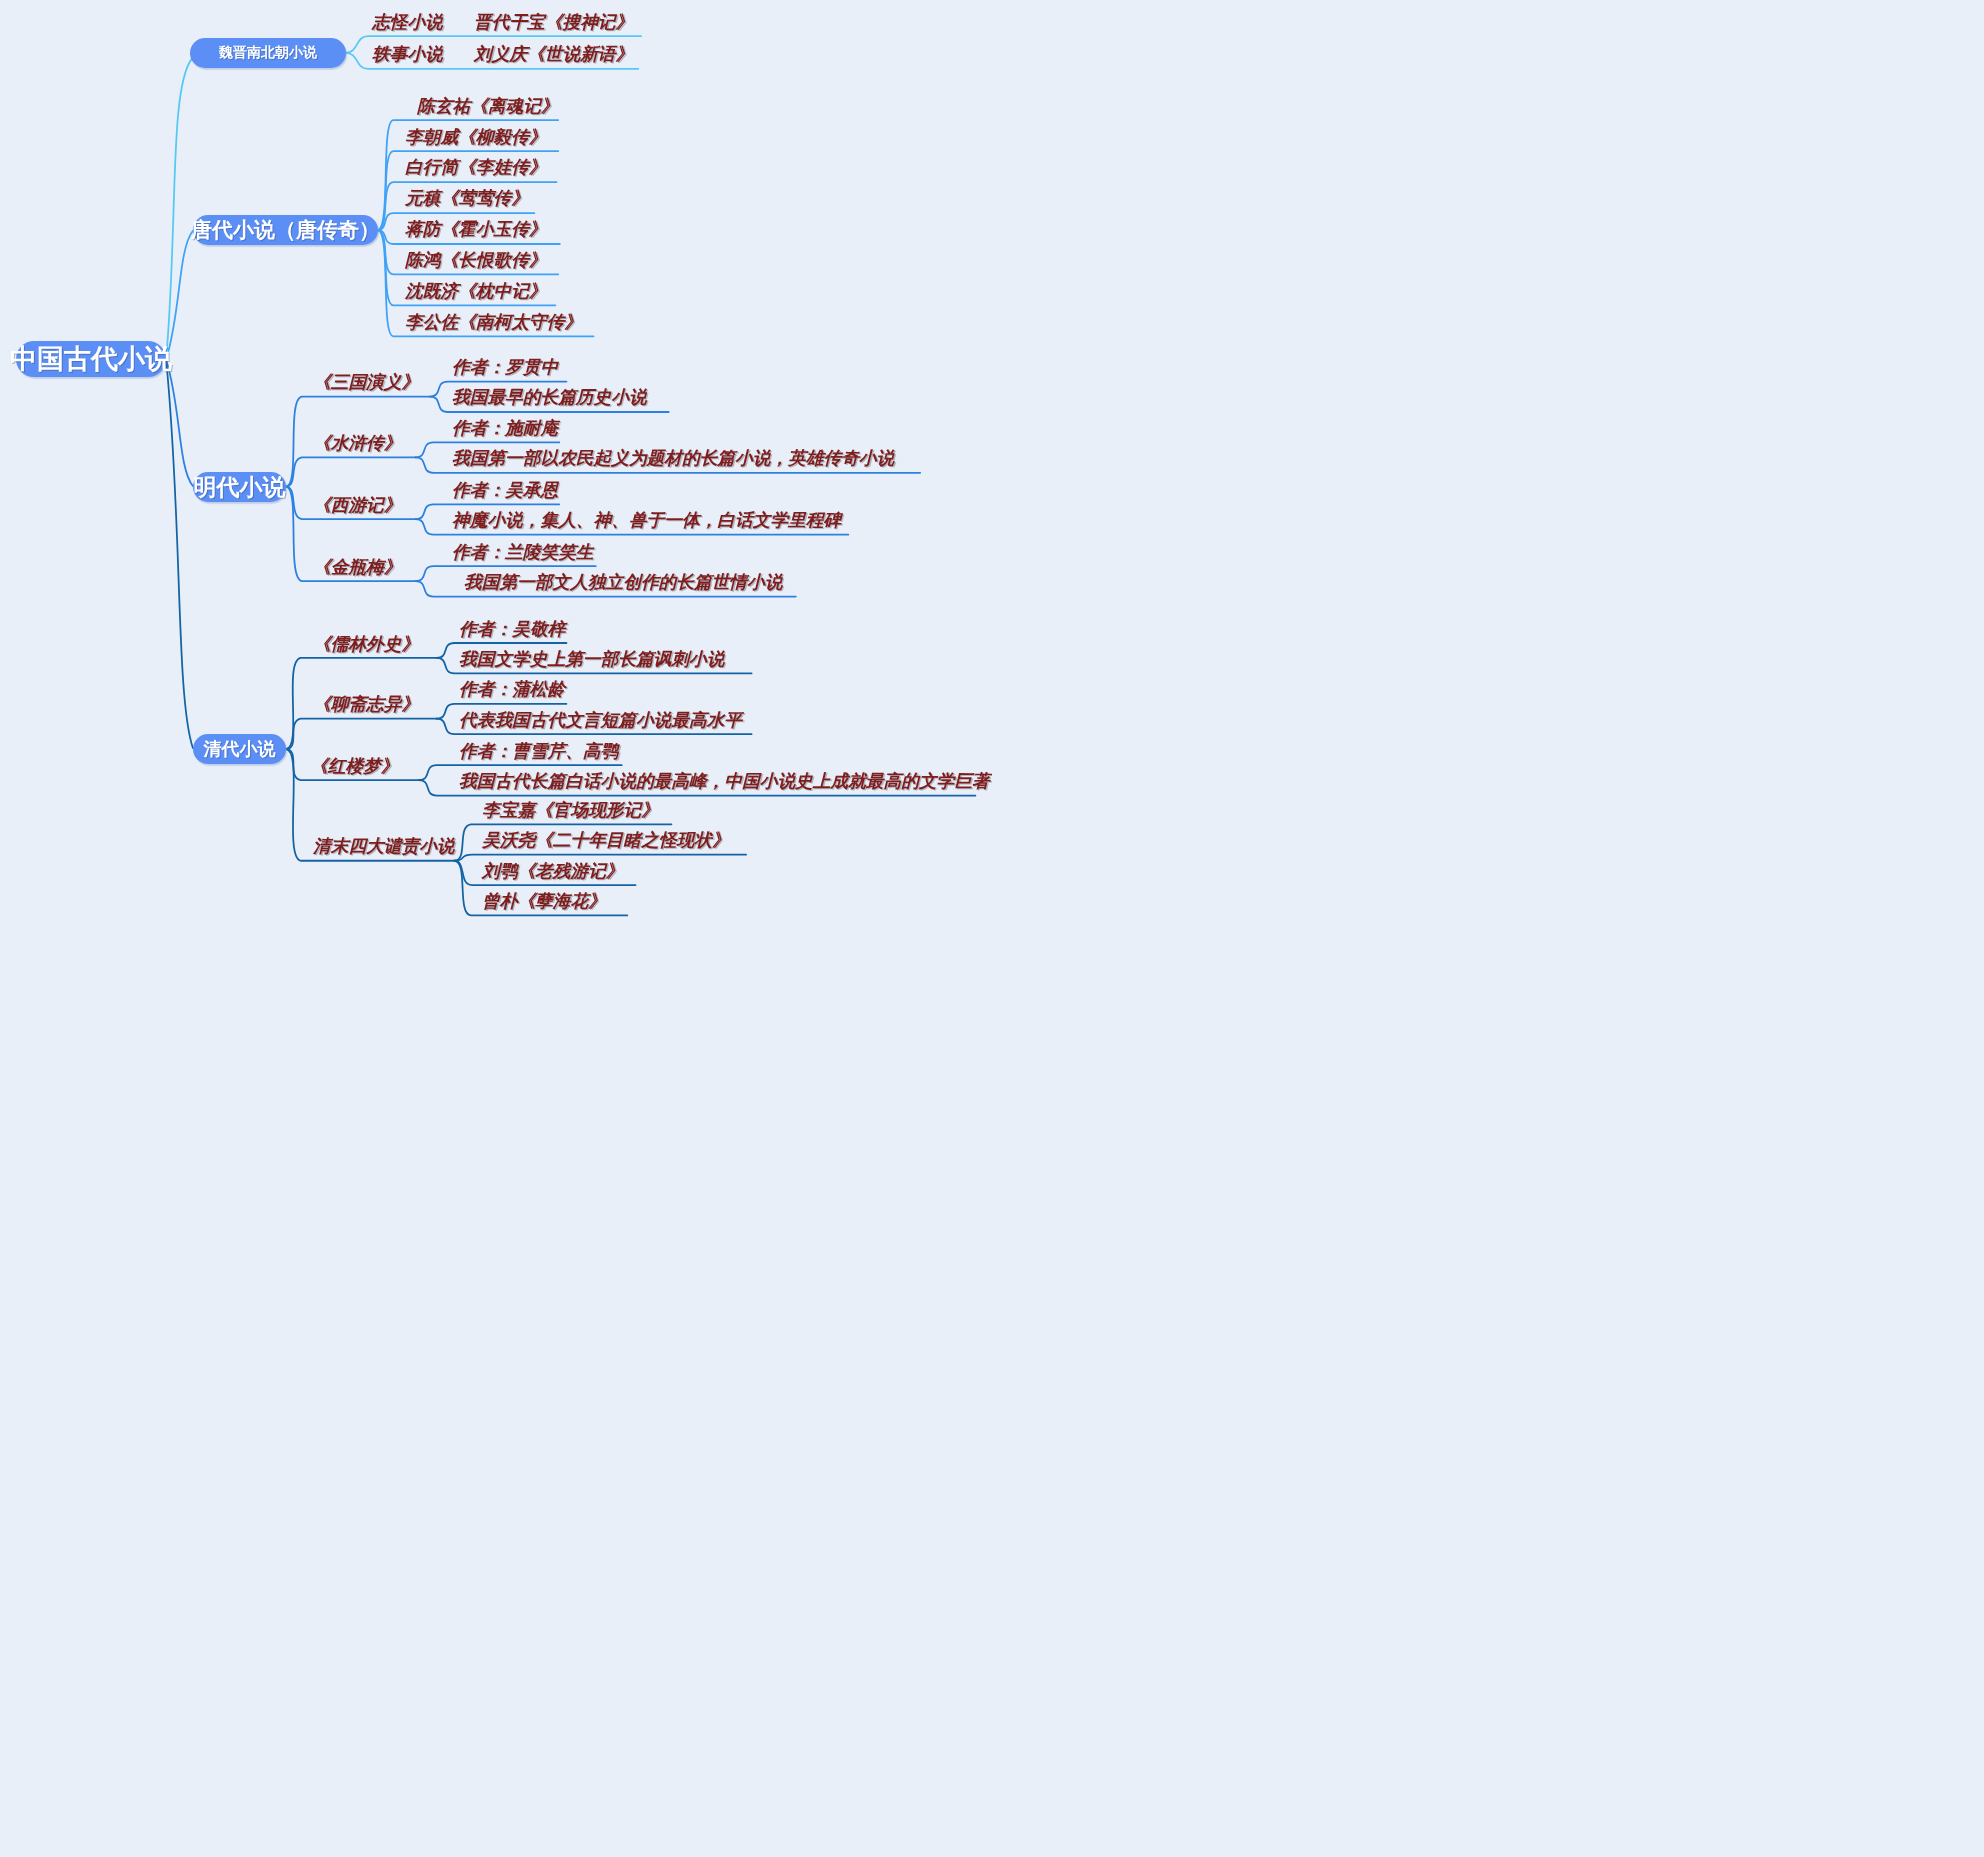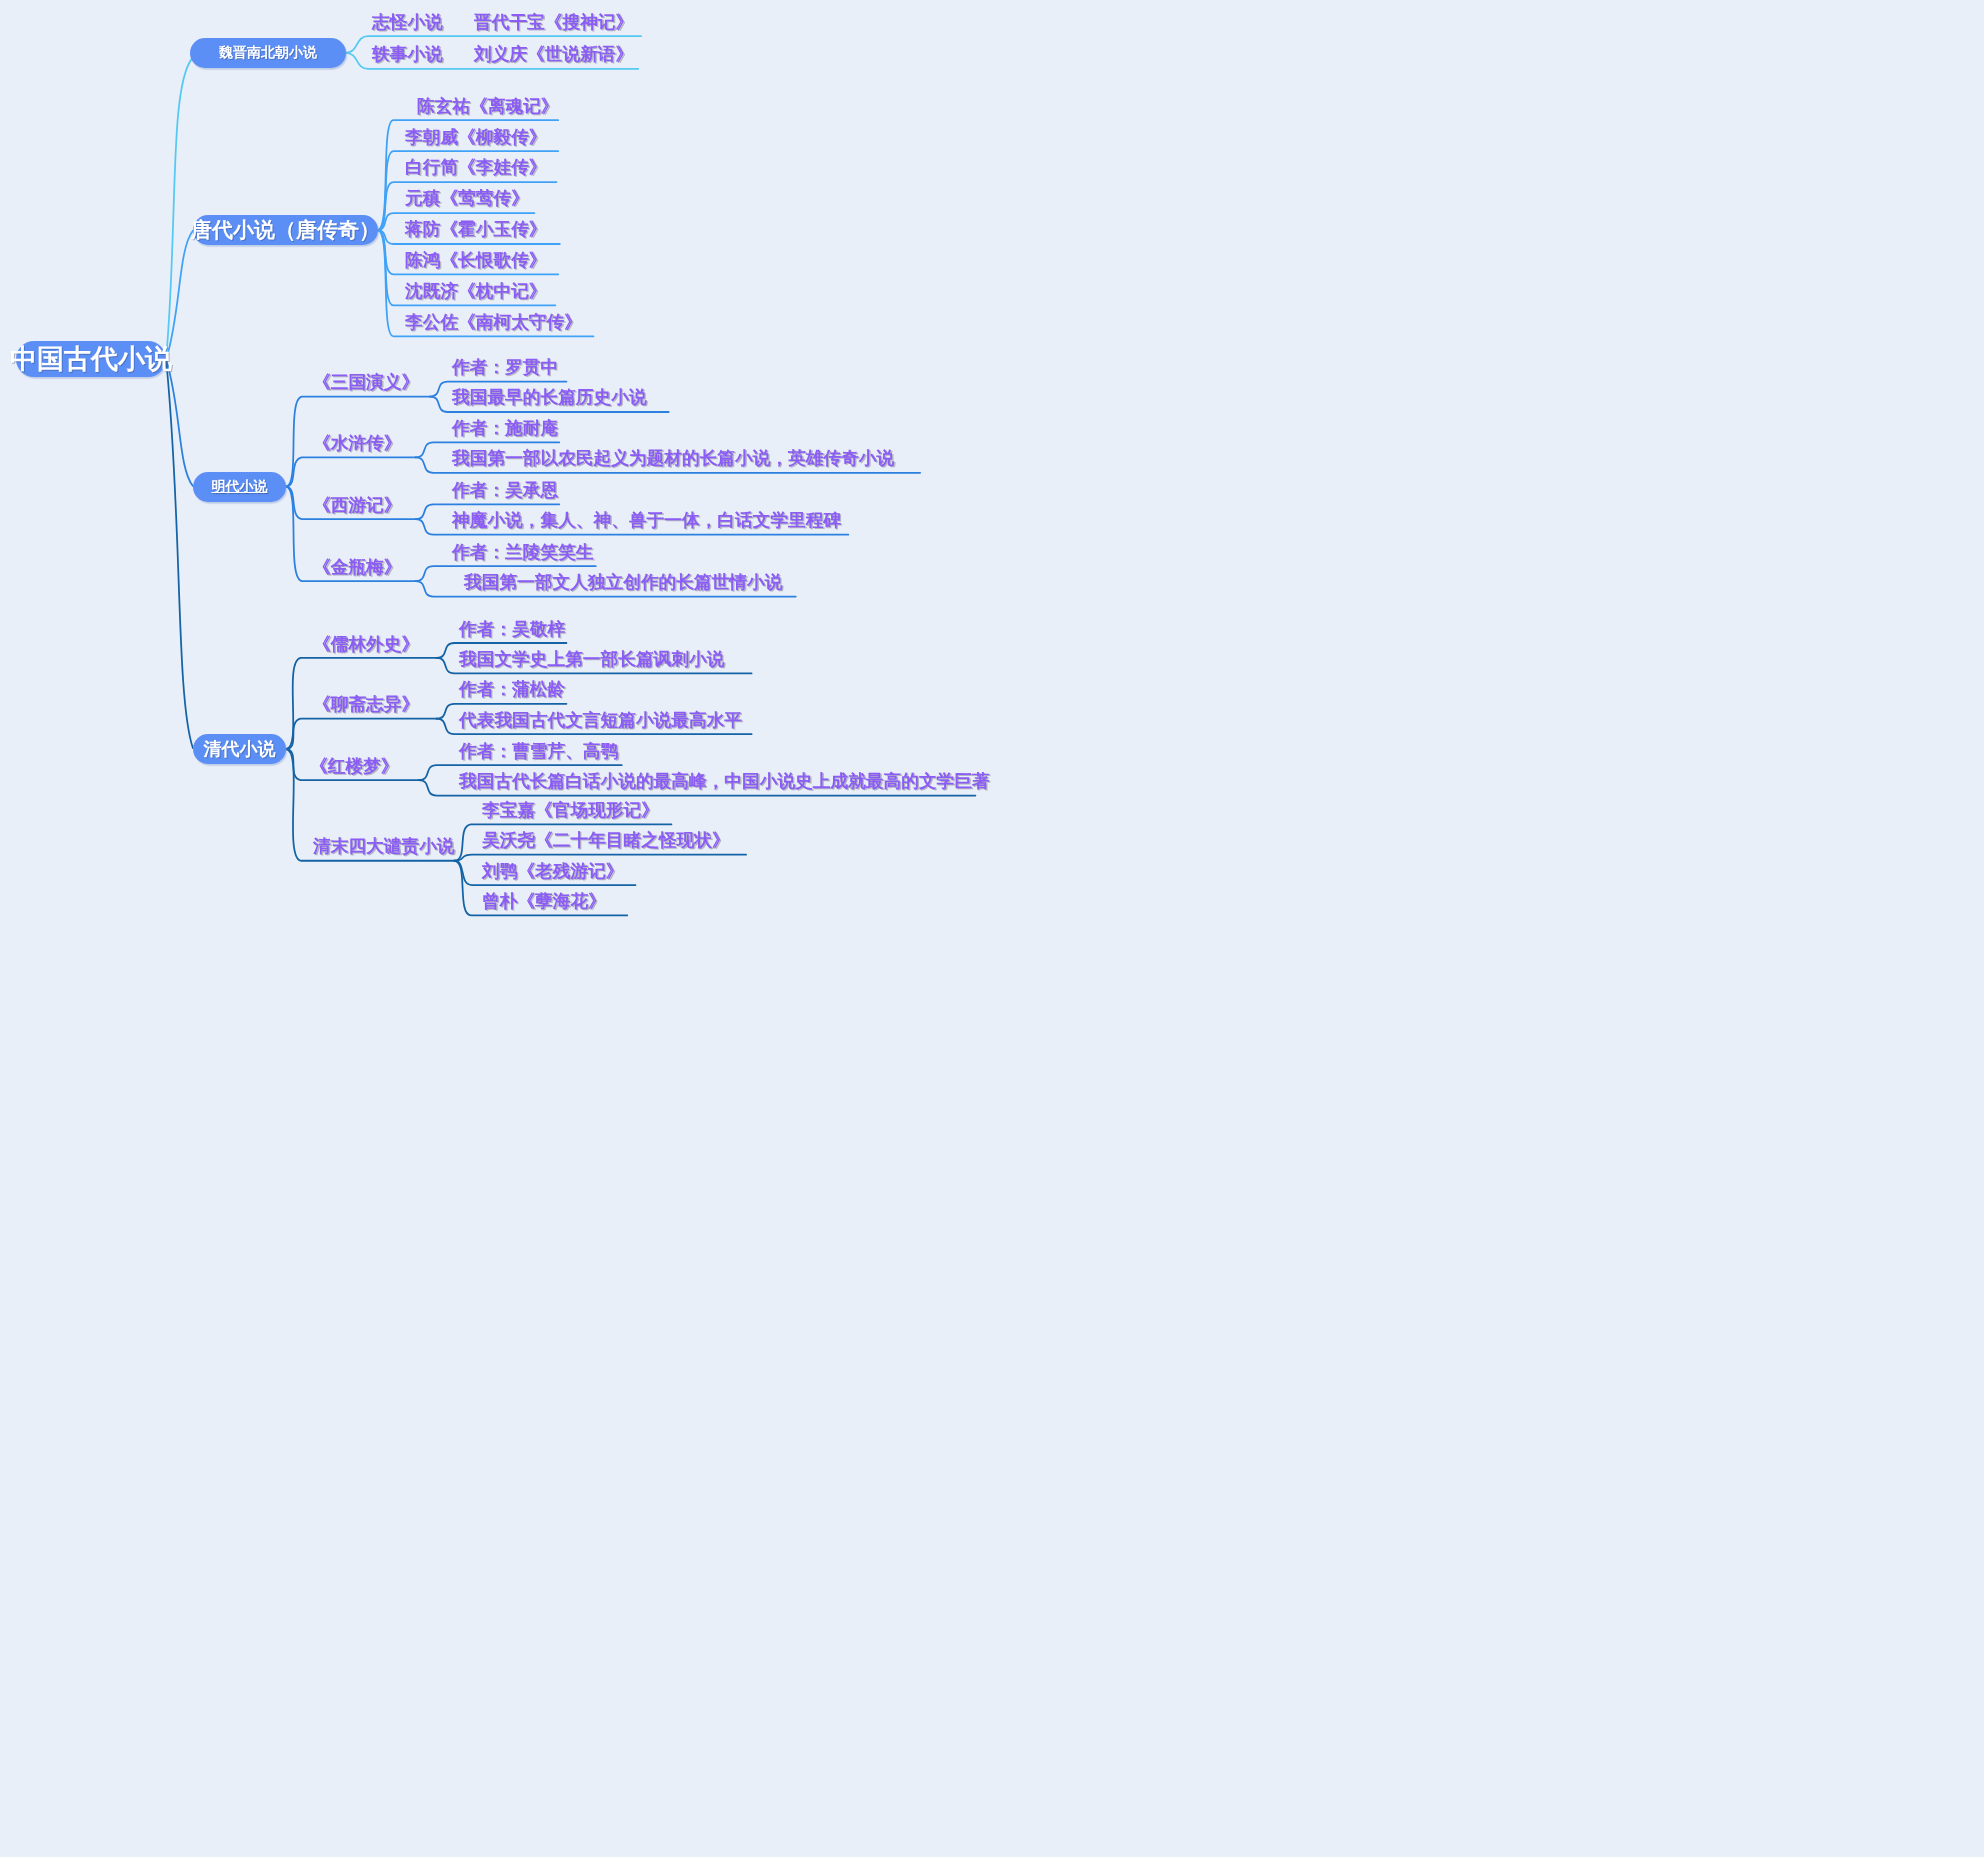--- a/index.html
+++ b/index.html
@@ -9,23 +9,24 @@
   .pill{
     position:absolute;z-index:2;
     display:flex;align-items:center;justify-content:center;
     background:#5C8FF5;color:#ffffff;font-weight:700;
     border-radius:15.5px;white-space:nowrap;
     text-shadow:1.1px 1.1px 0.6px rgba(40,60,110,0.35);
     box-shadow:1.1px 1.7px 1.1px rgba(110,140,200,0.35);
   }
   .leaf{
     position:absolute;z-index:1;
-    font-size:17.7px;line-height:22px;font-weight:700;color:#8b5cf6;
+    font-size:17.7px;line-height:22px;font-weight:700;color:#7f1d1d;
     white-space:nowrap;
     text-shadow:1.4px 1.4px 0 rgba(110,112,125,0.45);
+    font-style:italic;
   }
 </style>
 </head>
 <body>
 
 <div id="canvas">
 
   <svg id="wires" width="992" height="929" viewBox="0 0 1795 1680">
     <g fill="none" stroke="#55C9F2" stroke-width="3.2" stroke-linecap="round">
       <path d="M301,644 C322,400 306,160 347,106"></path>
@@ -74,21 +75,21 @@
       <path d="M822,1557 C844,1557 830,1546 854,1546 L1350,1546"></path>
       <path d="M822,1557 C844,1557 830,1601 854,1601 L1150,1601"></path>
       <path d="M822,1557 C848,1557 826,1653 852,1656 L1135,1656"></path>
     </g>
   </svg>
 
   <div class="pill" style="left:16px;top:341px;width:150px;height:36px;font-size:27px;border-radius:18px;">中国古代小说</div>
 
   <div class="pill" style="left:190px;top:38px;width:156px;height:30px;font-size:14px;">魏晋南北朝小说</div>
   <div class="pill" style="left:193px;top:215px;width:185px;height:30px;font-size:21px;">唐代小说（唐传奇）</div>
-  <div class="pill" style="left:193px;top:472px;width:93px;height:30px;font-size:14px;text-decoration:underline;">明代小说</div>
+  <div class="pill" style="left:193px;top:472px;width:93px;height:30px;font-size:23px;">明代小说</div>
   <div class="pill" style="left:193px;top:734px;width:93px;height:30px;font-size:18px;">清代小说</div>
 
   <div class="leaf" style="left:372px;top:10.5px;">志怪小说</div>
   <div class="leaf" style="left:474px;top:10.5px;">晋代干宝《搜神记》</div>
   <div class="leaf" style="left:372px;top:43px;">轶事小说</div>
   <div class="leaf" style="left:474px;top:43px;">刘义庆《世说新语》</div>
 
   <div class="leaf" style="left:405px;top:95px;padding-left:12px;">陈玄祐《离魂记》</div>
   <div class="leaf" style="left:405px;top:126px;">李朝威《柳毅传》</div>
   <div class="leaf" style="left:405px;top:156px;">白行简《李娃传》</div>

